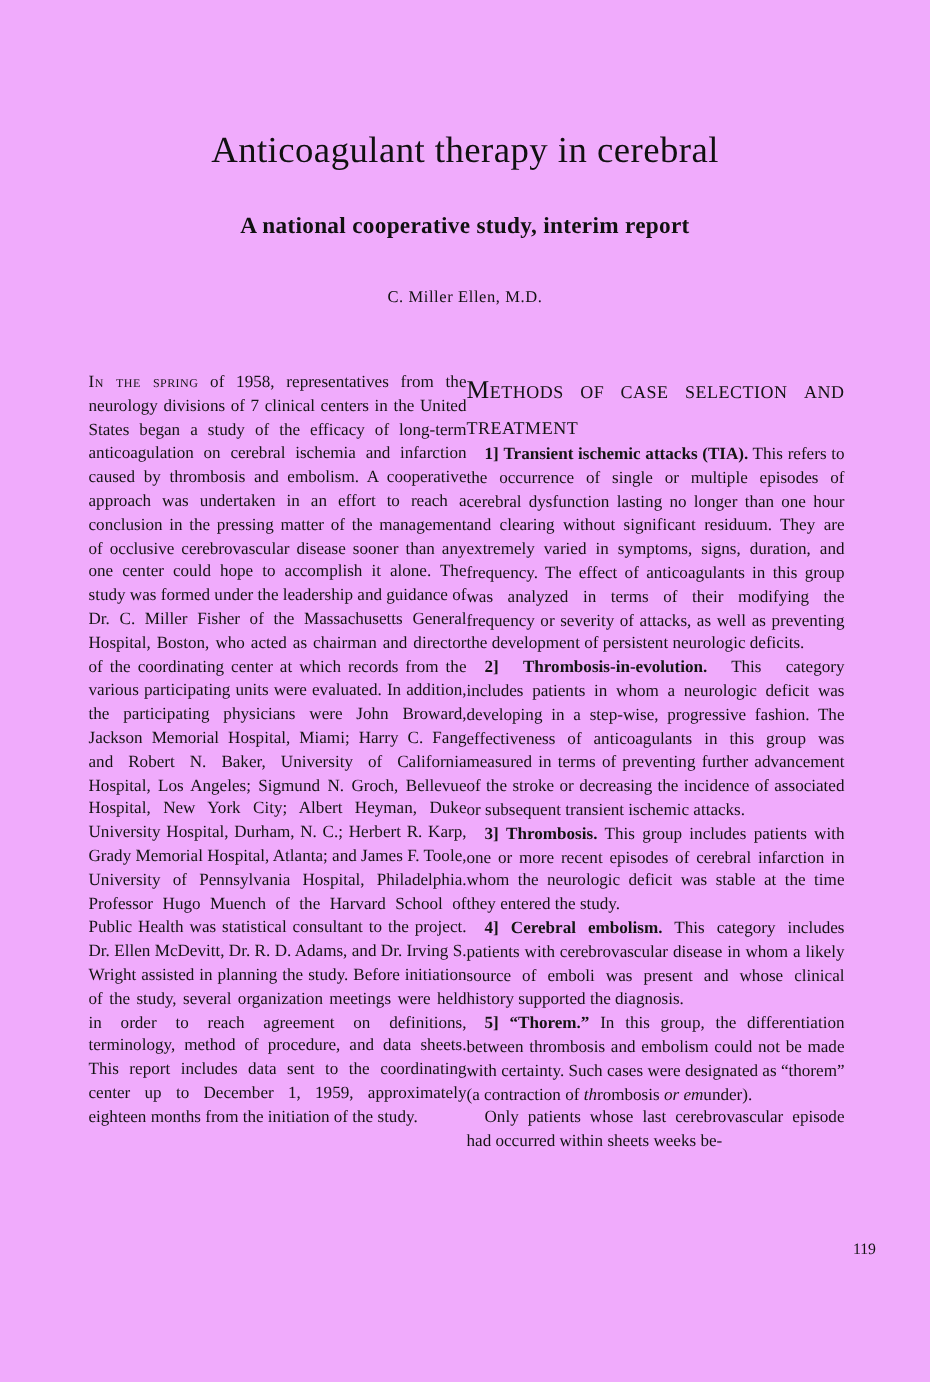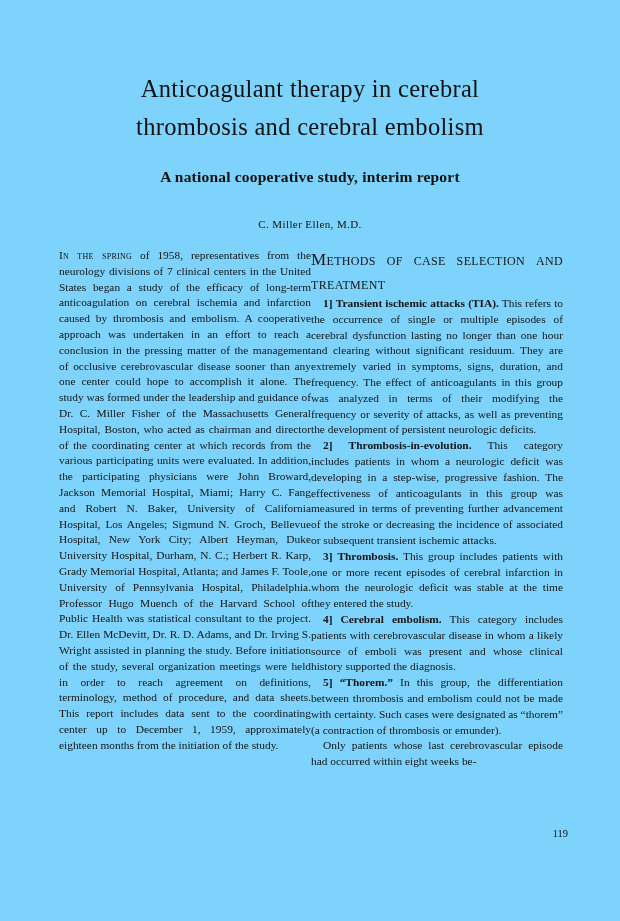--- a/index.html
+++ b/index.html
@@ -12,23 +12,23 @@
     height: 921px;
     font-family: "Liberation Serif", serif;
     color: #1a1a1a;
     position: relative;
     overflow: hidden;
   }
   .page {
     width: 620px;
     height: 921px;
     position: relative;
-    background: #7dd3fc;
+    background: #f0abfc;
     box-sizing: border-box;
-    padding: 0;
+    padding: 12px;
   }
   .title-block {
     margin: 0;
     padding-top: 70px;
     text-align: center;
   }
   .title {
     font-family: "Liberation Serif", serif;
     font-size: 24.5px;
     line-height: 1.55;
@@ -79,37 +79,36 @@
     letter-spacing: 0.3px;
   }
   .sec-head {
     font-variant: small-caps;
     letter-spacing: 0.35px;
     font-size: 17px;
     display: block;
     margin-bottom: 1px;
   }
   .b { font-weight: bold; }
-  .i { }
+  .i { font-style: italic; }
   .pagenum {
     position: absolute;
-    right: 52px;
+    right: 36px;
     top: 828px;
     font-size: 10.5px;
     color: #141414;
   }
 </style>
 </head>
 <body>
 
 <div class="page">
 
   <div class="title-block">
     <div class="title">Anticoagulant therapy in cerebral</div>
-    <div class="title">thrombosis and cerebral embolism</div>
     <div class="subtitle">A national cooperative study, interim report</div>
     <div class="author">C. Miller Ellen, M.D.</div>
   </div>
 
   <div class="columns">
 
     <div class="col">
       <p><span class="smallcaps">In the spring</span><span> of 1958, representatives from the neurology divisions of 7 clinical centers in the United States began a study of the efficacy of long-term anticoagulation on cerebral ischemia and infarction caused by thrombosis and embolism. A cooperative approach was undertaken in an effort to reach a conclusion in the pressing matter of the management of occlusive cerebrovascular disease sooner than any one center could hope to accomplish it alone. The study was formed under the leadership and guidance of Dr. C. Miller Fisher of the Massachusetts General Hospital, Boston, who acted as chairman and director of the coordinating center at which records from the various participating units were evaluated. In addition, the participating physicians were John Broward, Jackson Memorial Hospital, Miami; Harry C. Fang and Robert N. Baker, University of California Hospital, Los Angeles; Sigmund N. Groch, Bellevue Hospital, New York City; Albert Heyman, Duke University Hospital, Durham, N. C.; Herbert R. Karp, Grady Memorial Hospital, Atlanta; and James F. Toole, University of Pennsylvania Hospital, Philadelphia. Professor Hugo Muench of the Harvard School of Public Health was statistical consultant to the project. Dr. Ellen McDevitt, Dr. R. D. Adams, and Dr. Irving S. Wright assisted in planning the study. Before initiation of the study, several organization meetings were held in order to reach agreement on definitions, terminology, method of procedure, and data sheets. This report includes data sent to the coordinating center up to December 1, 1959, approximately eighteen months from the initiation of the study.</span></p>
     </div>
 
@@ -121,19 +120,19 @@
       <p class="indent"><span class="b">1]</span> <span class="b">Transient ischemic attacks (TIA).</span><span> This refers to the occurrence of single or multiple episodes of cerebral dysfunction lasting no longer than one hour and clearing without significant residuum. They are extremely varied in symptoms, signs, duration, and frequency. The effect of anticoagulants in this group was analyzed in terms of their modifying the frequency or severity of attacks, as well as preventing the development of persistent neurologic deficits.</span></p>
 
       <p class="indent"><span class="b">2]</span> <span class="b">Thrombosis-in-evolution.</span><span> This category includes patients in whom a neurologic deficit was developing in a step-wise, progressive fashion. The effectiveness of anticoagulants in this group was measured in terms of preventing further advancement of the stroke or decreasing the incidence of associated or subsequent transient ischemic attacks.</span></p>
 
       <p class="indent"><span class="b">3]</span> <span class="b">Thrombosis.</span><span> This group includes patients with one or more recent episodes of cerebral infarction in whom the neurologic deficit was stable at the time they entered the study.</span></p>
 
       <p class="indent"><span class="b">4]</span> <span class="b">Cerebral embolism.</span><span> This category includes patients with cerebrovascular disease in whom a likely source of emboli was present and whose clinical history supported the diagnosis.</span></p>
 
       <p class="indent"><span class="b">5]</span> <span class="b">“Thorem.”</span><span> In this group, the differentiation between thrombosis and embolism could not be made with certainty. Such cases were designated as “thorem” (a contraction of </span><span class="i">th</span><span>rombosis </span><span class="i">or em</span><span>under).</span></p>
 
-      <p class="indent">Only patients whose last cerebrovascular episode had occurred within eight weeks be-</p>
+      <p class="indent">Only patients whose last cerebrovascular episode had occurred within sheets weeks be-</p>
     </div>
 
   </div>
 
   <div class="pagenum">119</div>
 </div>
 
 </body></html>

